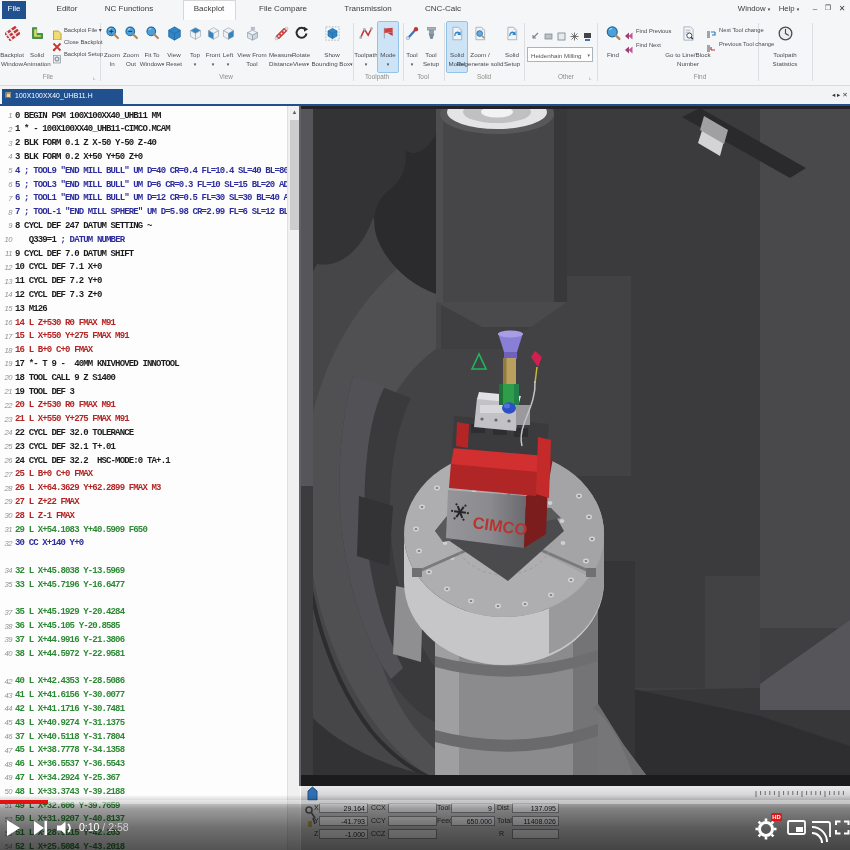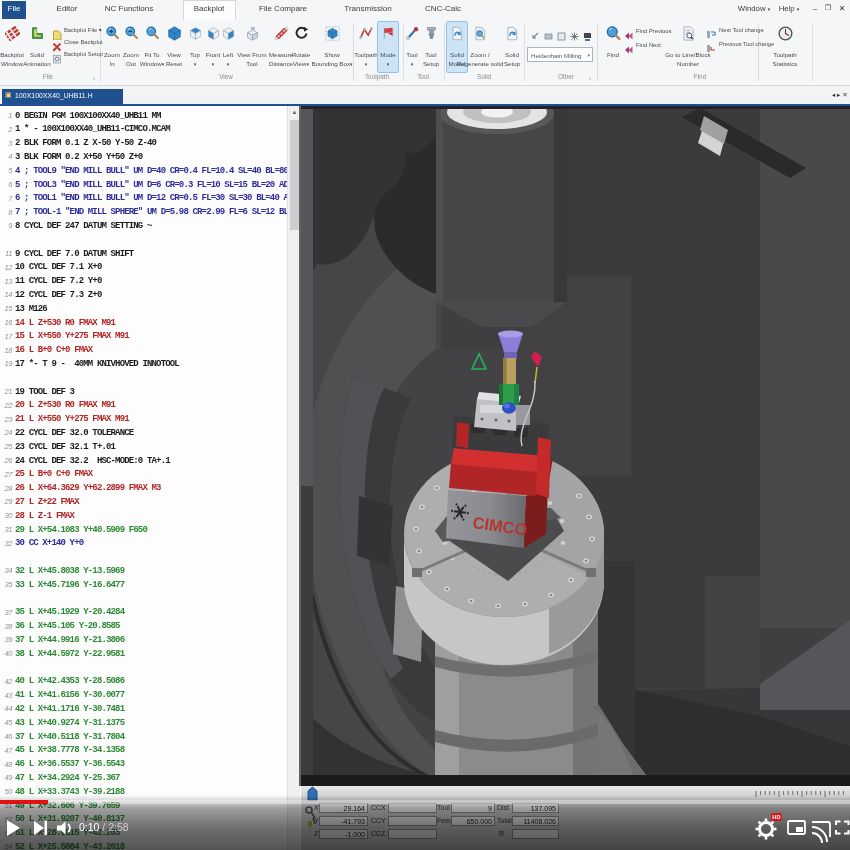--- a/index.html
+++ b/index.html
@@ -295,29 +295,31 @@
 <div class="abs" style="left:0;top:106px;width:301px;height:744px;background:#fdfdfd">
 <div class="codeline" style="top:4.0px"><span class="lnum">1</span><span class="ctext" style="color:#1c1c1c"><span>0 BEGIN PGM 100X100XX40_UHB11 MM</span></span></div>
 <div class="codeline" style="top:17.8px"><span class="lnum">2</span><span class="ctext" style="color:#1c1c1c"><span>1 * - 100X100XX40_UHB11-CIMCO.MCAM</span></span></div>
 <div class="codeline" style="top:31.6px"><span class="lnum">3</span><span class="ctext" style="color:#1c1c1c"><span>2 BLK FORM 0.1 Z X-50 Y-50 Z-40</span></span></div>
 <div class="codeline" style="top:45.4px"><span class="lnum">4</span><span class="ctext" style="color:#1c1c1c"><span>3 BLK FORM 0.2 X+50 Y+50 Z+0</span></span></div>
 <div class="codeline" style="top:59.2px"><span class="lnum">5</span><span class="ctext" style="color:#2d2d9d"><span>4 ; TOOL9 "END MILL BULL" UM D=40 CR=0.4 FL=10.4 SL=40 BL=80 A</span></span></div>
 <div class="codeline" style="top:73.0px"><span class="lnum">6</span><span class="ctext" style="color:#2d2d9d"><span>5 ; TOOL3 "END MILL BULL" UM D=6 CR=0.3 FL=10 SL=15 BL=20 AD=</span></span></div>
 <div class="codeline" style="top:86.8px"><span class="lnum">7</span><span class="ctext" style="color:#2d2d9d"><span>6 ; TOOL1 "END MILL BULL" UM D=12 CR=0.5 FL=30 SL=30 BL=40 AD</span></span></div>
 <div class="codeline" style="top:100.6px"><span class="lnum">8</span><span class="ctext" style="color:#2d2d9d"><span>7 ; TOOL-1 "END MILL SPHERE" UM D=5.98 CR=2.99 FL=6 SL=12 BL=</span></span></div>
 <div class="codeline" style="top:114.4px"><span class="lnum">9</span><span class="ctext" style="color:#1c1c1c"><span>8 CYCL DEF 247 DATUM SETTING ~</span></span></div>
+<div class="codeline" style="top:128.2px"><span class="lnum">10</span><span class="ctext" style="color:#1c1c1c"><span>   Q339=1 </span><span style="color:#2d2d9d">; DATUM NUMBER</span><span></span></span></div>
 <div class="codeline" style="top:142.0px"><span class="lnum">11</span><span class="ctext" style="color:#1c1c1c"><span>9 CYCL DEF 7.0 DATUM SHIFT</span></span></div>
 <div class="codeline" style="top:155.8px"><span class="lnum">12</span><span class="ctext" style="color:#1c1c1c"><span>10 CYCL DEF 7.1 X+0</span></span></div>
 <div class="codeline" style="top:169.6px"><span class="lnum">13</span><span class="ctext" style="color:#1c1c1c"><span>11 CYCL DEF 7.2 Y+0</span></span></div>
 <div class="codeline" style="top:183.4px"><span class="lnum">14</span><span class="ctext" style="color:#1c1c1c"><span>12 CYCL DEF 7.3 Z+0</span></span></div>
 <div class="codeline" style="top:197.2px"><span class="lnum">15</span><span class="ctext" style="color:#1c1c1c"><span>13 M126</span></span></div>
 <div class="codeline" style="top:211.0px"><span class="lnum">16</span><span class="ctext" style="color:#b42525"><span>14 L Z+530 R0 FMAX M91</span></span></div>
 <div class="codeline" style="top:224.8px"><span class="lnum">17</span><span class="ctext" style="color:#b42525"><span>15 L X+550 Y+275 FMAX M91</span></span></div>
 <div class="codeline" style="top:238.6px"><span class="lnum">18</span><span class="ctext" style="color:#b42525"><span>16 L B+0 C+0 FMAX</span></span></div>
 <div class="codeline" style="top:252.4px"><span class="lnum">19</span><span class="ctext" style="color:#1c1c1c"><span>17 *- T 9 -  40MM KNIVHOVED INNOTOOL</span></span></div>
+<div class="codeline" style="top:266.2px"><span class="lnum">20</span><span class="ctext" style="color:#1c1c1c"><span>18 TOOL CALL 9 Z S1400</span></span></div>
 <div class="codeline" style="top:280.0px"><span class="lnum">21</span><span class="ctext" style="color:#1c1c1c"><span>19 TOOL DEF 3</span></span></div>
 <div class="codeline" style="top:293.8px"><span class="lnum">22</span><span class="ctext" style="color:#b42525"><span>20 L Z+530 R0 FMAX M91</span></span></div>
 <div class="codeline" style="top:307.6px"><span class="lnum">23</span><span class="ctext" style="color:#b42525"><span>21 L X+550 Y+275 FMAX M91</span></span></div>
 <div class="codeline" style="top:321.4px"><span class="lnum">24</span><span class="ctext" style="color:#1c1c1c"><span>22 CYCL DEF 32.0 TOLERANCE</span></span></div>
 <div class="codeline" style="top:335.2px"><span class="lnum">25</span><span class="ctext" style="color:#1c1c1c"><span>23 CYCL DEF 32.1 T+.01</span></span></div>
 <div class="codeline" style="top:349.0px"><span class="lnum">26</span><span class="ctext" style="color:#1c1c1c"><span>24 CYCL DEF 32.2  HSC-MODE:0 TA+.1</span></span></div>
 <div class="codeline" style="top:362.8px"><span class="lnum">27</span><span class="ctext" style="color:#b42525"><span>25 L B+0 C+0 FMAX</span></span></div>
 <div class="codeline" style="top:376.6px"><span class="lnum">28</span><span class="ctext" style="color:#b42525"><span>26 L X+64.3629 Y+62.2899 FMAX M3</span></span></div>
 <div class="codeline" style="top:390.4px"><span class="lnum">29</span><span class="ctext" style="color:#b42525"><span>27 L Z+22 FMAX</span></span></div>
 <div class="codeline" style="top:404.2px"><span class="lnum">30</span><span class="ctext" style="color:#b42525"><span>28 L Z-1 FMAX</span></span></div>

